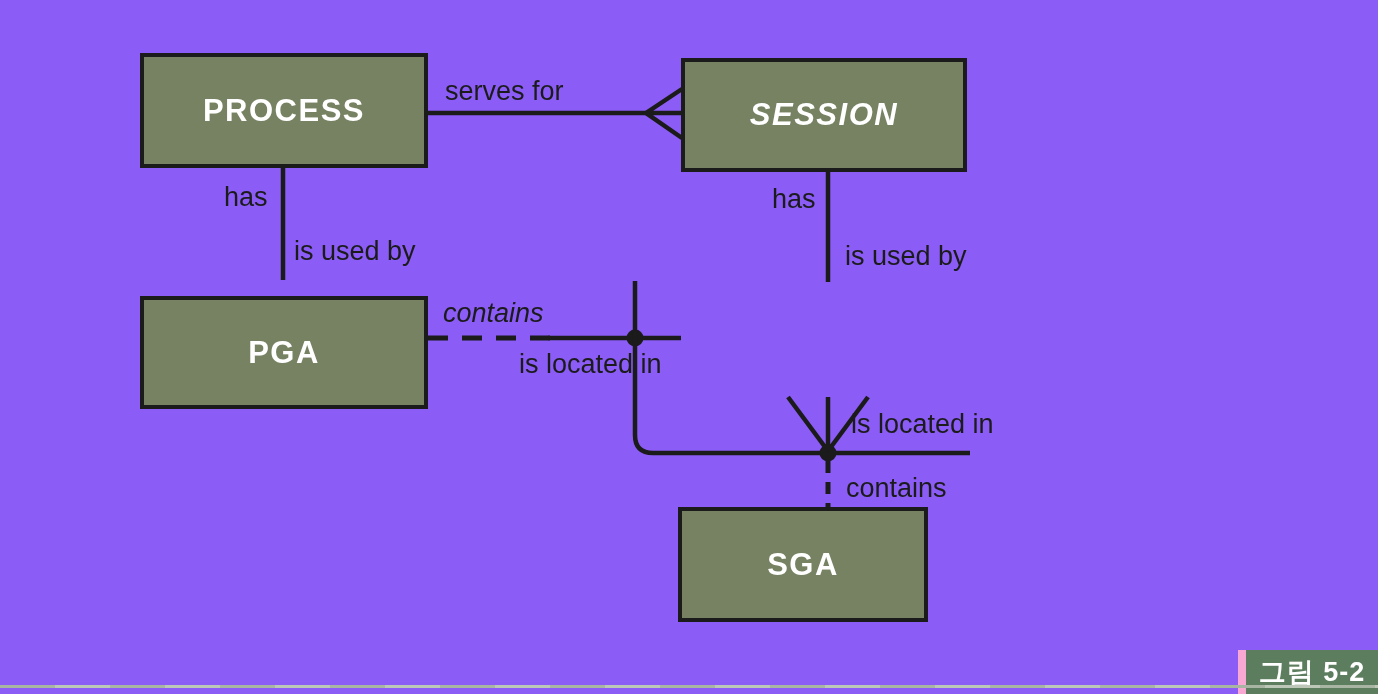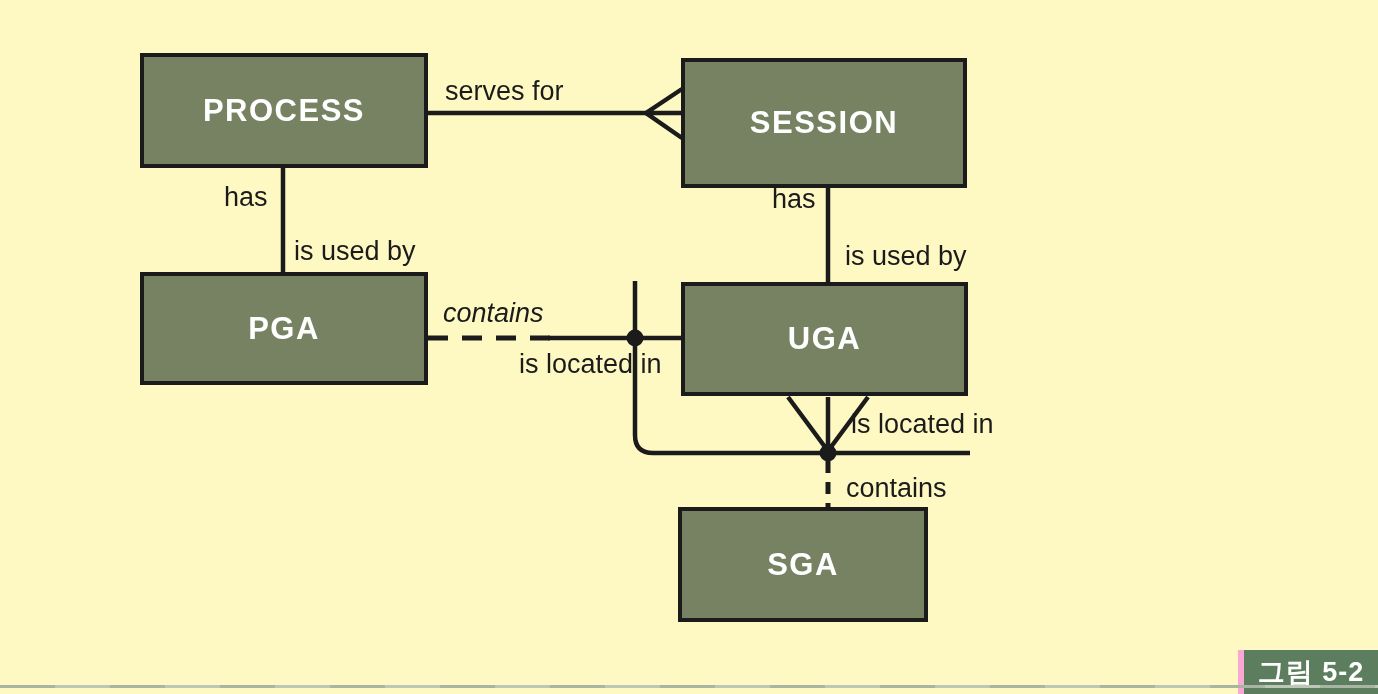--- a/index.html
+++ b/index.html
@@ -1,20 +1,20 @@
 <!DOCTYPE html>
 <html style="--entity-fill: #768262; --entity-border: #1b1b1b; --entity-text: #ffffff; --connector: #1b1b1b; --label-text: #1b1b1b; --badge-fill: #5c7d5e; --badge-text: #ffffff;"><head>
 <meta charset="utf-8">
 <style>
   html, body { margin: 0; padding: 0; background: #ffffff; }
   .stage {
     position: relative;
     width: 1378px;
     height: 694px;
-    background: #fef9c3;
+    background: #8b5cf6;
     font-family: "Liberation Sans", sans-serif;
     overflow: hidden;
   }
   svg.connectors { position: absolute; left: 0; top: 0; width: 1378px; height: 694px; }
   .connector { stroke: var(--connector, #1b1b1b); stroke-width: 4.5; fill: none; }
   .connector.dashed-long { stroke-dasharray: 20 14; stroke-width: 5; }
   .connector.dashed-short { stroke-dasharray: 12 9; stroke-width: 5; }
   .dot { fill: var(--connector, #1b1b1b); stroke: none; }
 
   .entity {
@@ -26,22 +26,22 @@
     align-items: center;
     justify-content: center;
   }
   .entity .entity-label {
     color: var(--entity-text, #ffffff);
     font-weight: bold;
     font-size: 31px;
     letter-spacing: 1.5px;
   }
   #box-process { left: 140px; top: 53px;  width: 288px; height: 115px; }
-  #box-session { left: 681px; top: 58px;  width: 286px; height: 130px; }
-  #box-pga     { left: 140px; top: 272px; width: 288px; height: 113px; }
+  #box-session { left: 681px; top: 58px;  width: 286px; height: 114px; font-style: italic; }
+  #box-pga     { left: 140px; top: 296px; width: 288px; height: 113px; }
   #box-uga     { left: 681px; top: 282px; width: 287px; height: 114px; }
   #box-sga     { left: 678px; top: 507px; width: 250px; height: 115px; }
 
   .rel-label {
     position: absolute;
     color: var(--label-text, #1b1b1b);
     font-size: 27px;
     white-space: nowrap;
     line-height: 1;
   }
@@ -55,21 +55,21 @@
   #lbl-is-located-left   { left: 519px; top: 351px; }
   #lbl-is-located-right  { left: 851px; top: 411px; }
   #lbl-contains-sga      { left: 846px; top: 475px; }
 
   .badge {
     position: absolute;
     left: 1238px; top: 650px;
     width: 140px; height: 44px;
     box-sizing: border-box;
     background: var(--badge-fill, #5c7d5e);
-    border-left: 6px solid #f9a8d4;
+    border-left: 8px solid #f9a8d4;
     display: flex;
     align-items: center;
     justify-content: center;
   }
   .badge .badge-label {
     color: var(--badge-text, #ffffff);
     font-size: 27px;
     font-weight: bold;
     letter-spacing: 1px;
   }
@@ -110,23 +110,20 @@
 
   <div class="entity" id="box-process">
     <span class="entity-label">PROCESS</span>
   </div>
   <div class="entity" id="box-session">
     <span class="entity-label">SESSION</span>
   </div>
   <div class="entity" id="box-pga">
     <span class="entity-label">PGA</span>
   </div>
-  <div class="entity" id="box-uga">
-    <span class="entity-label">UGA</span>
-  </div>
   <div class="entity" id="box-sga">
     <span class="entity-label">SGA</span>
   </div>
 
   <div class="rel-label" id="lbl-serves-for">serves for</div>
   <div class="rel-label" id="lbl-has-left">has</div>
   <div class="rel-label" id="lbl-is-used-by-left">is used by</div>
   <div class="rel-label" id="lbl-has-right">has</div>
   <div class="rel-label" id="lbl-is-used-by-right">is used by</div>
   <div class="rel-label italic" id="lbl-contains-pga">contains</div>

